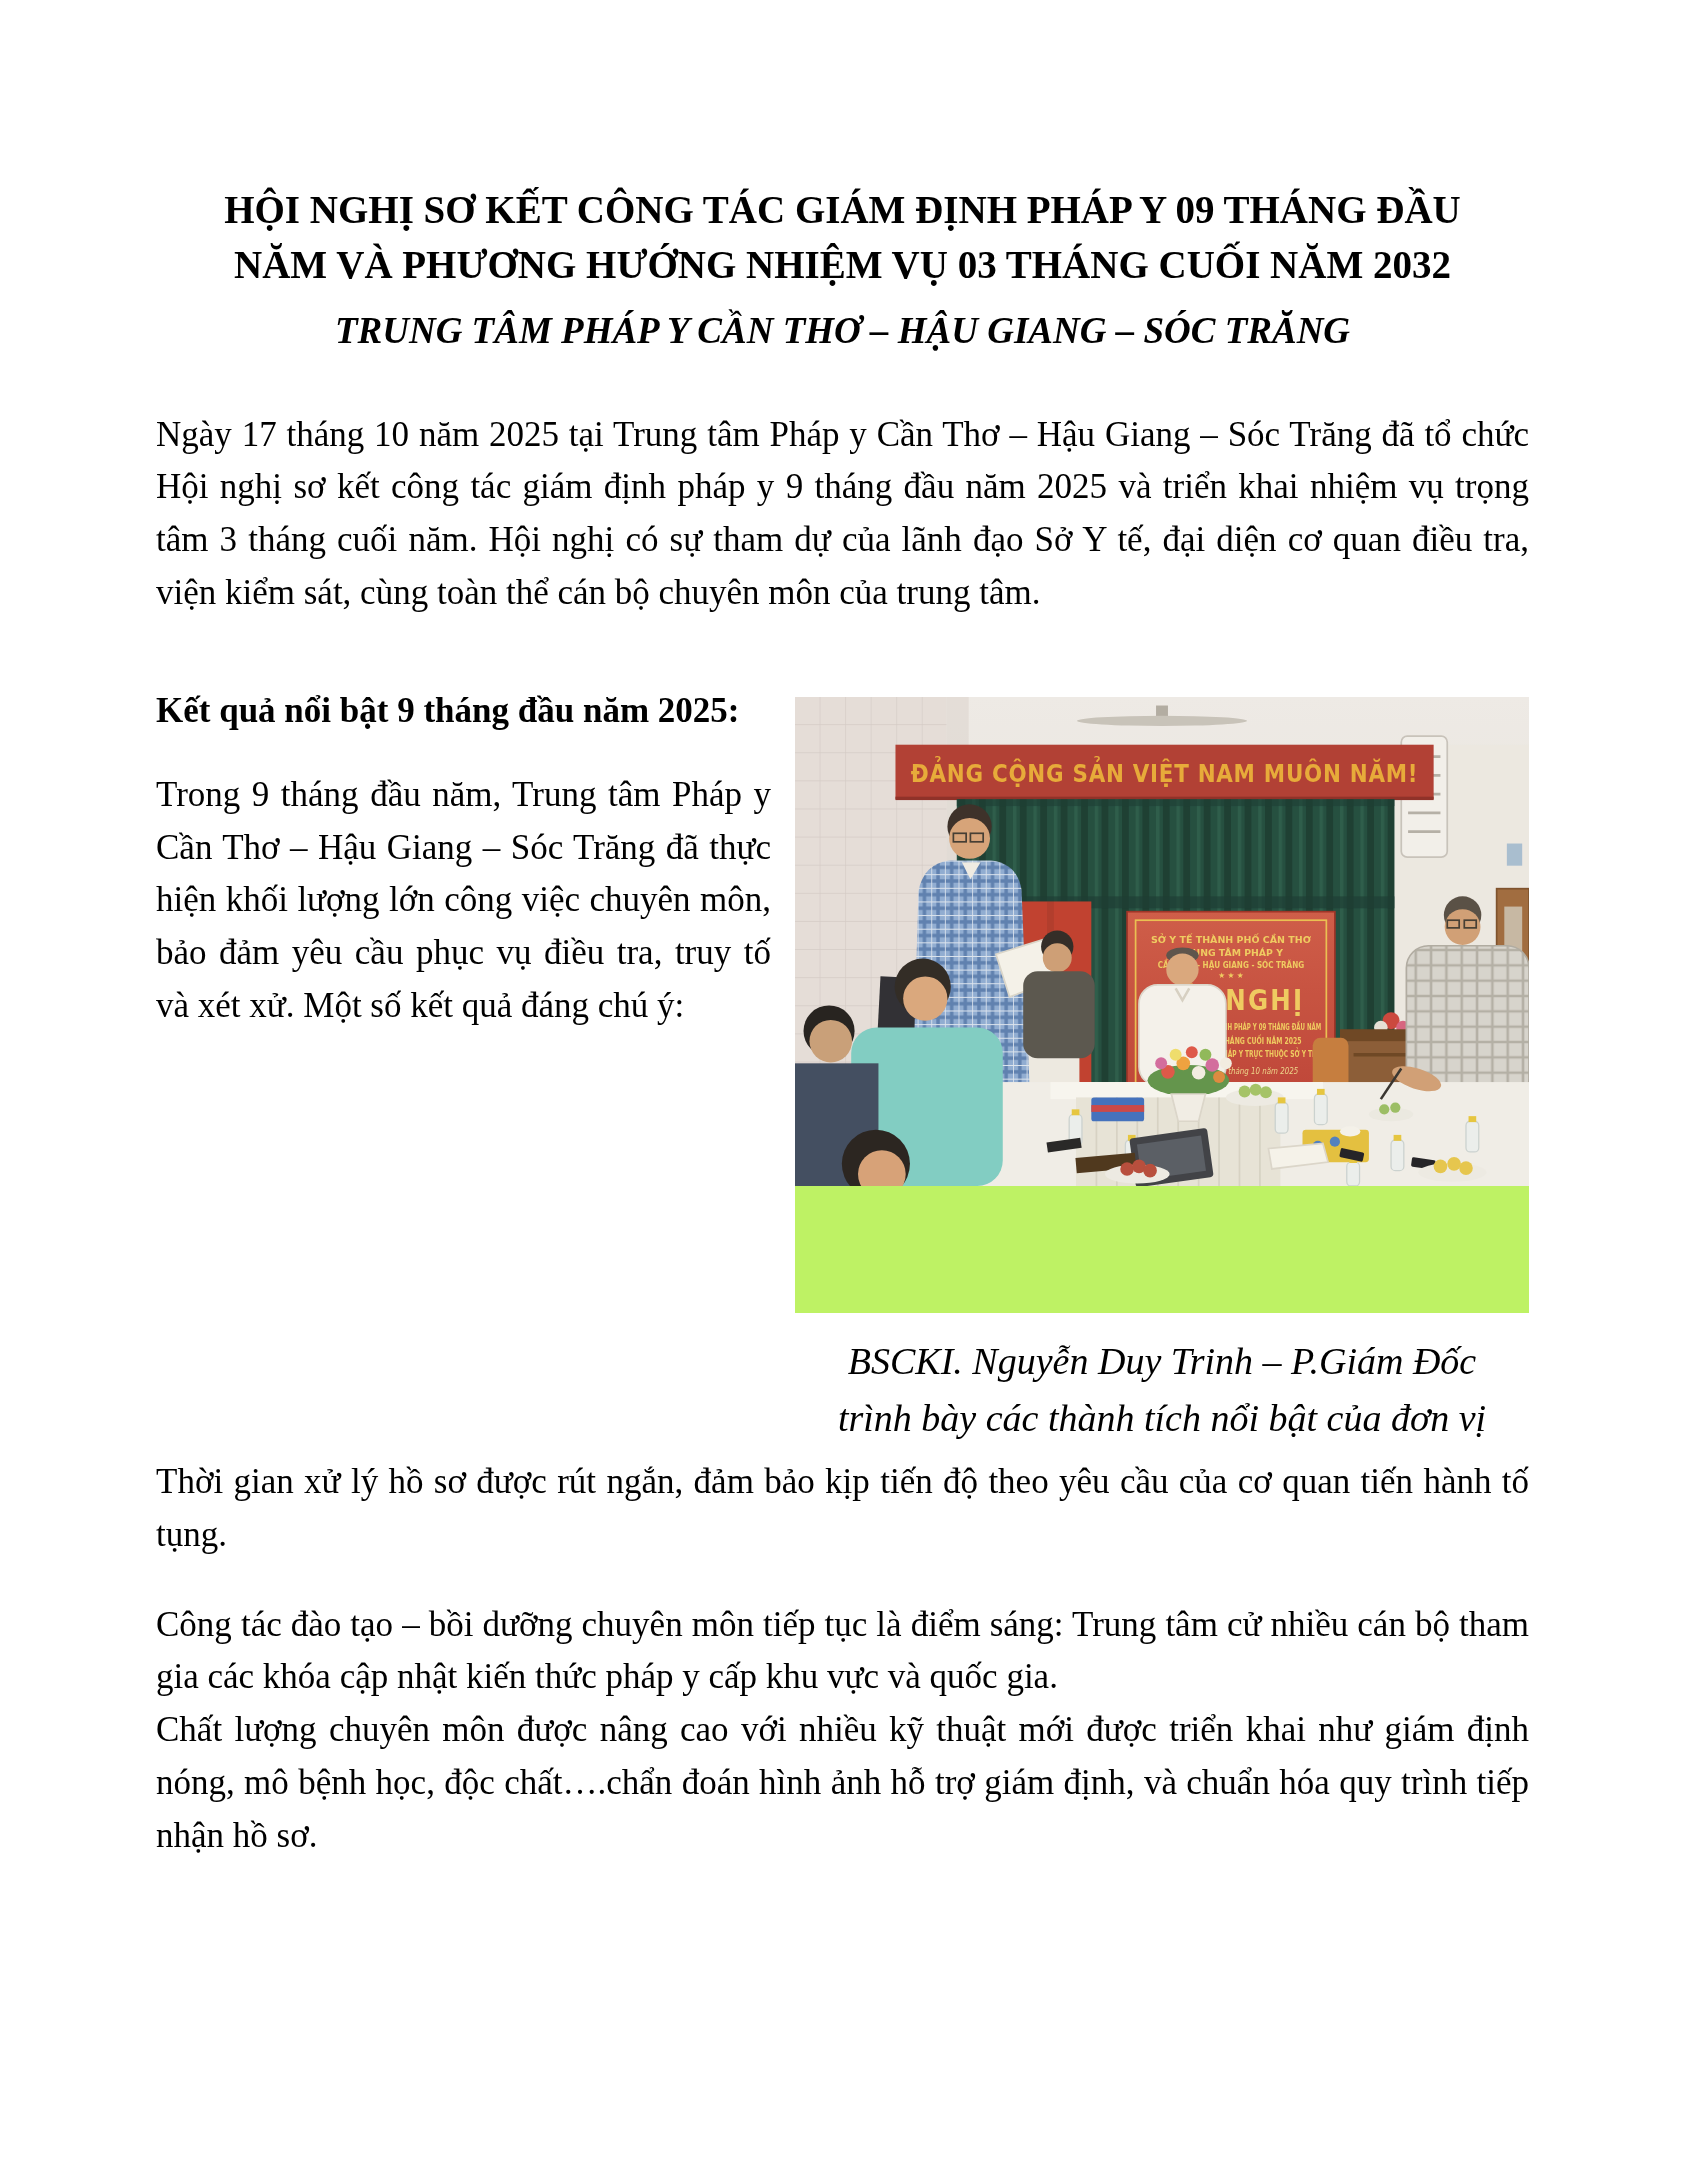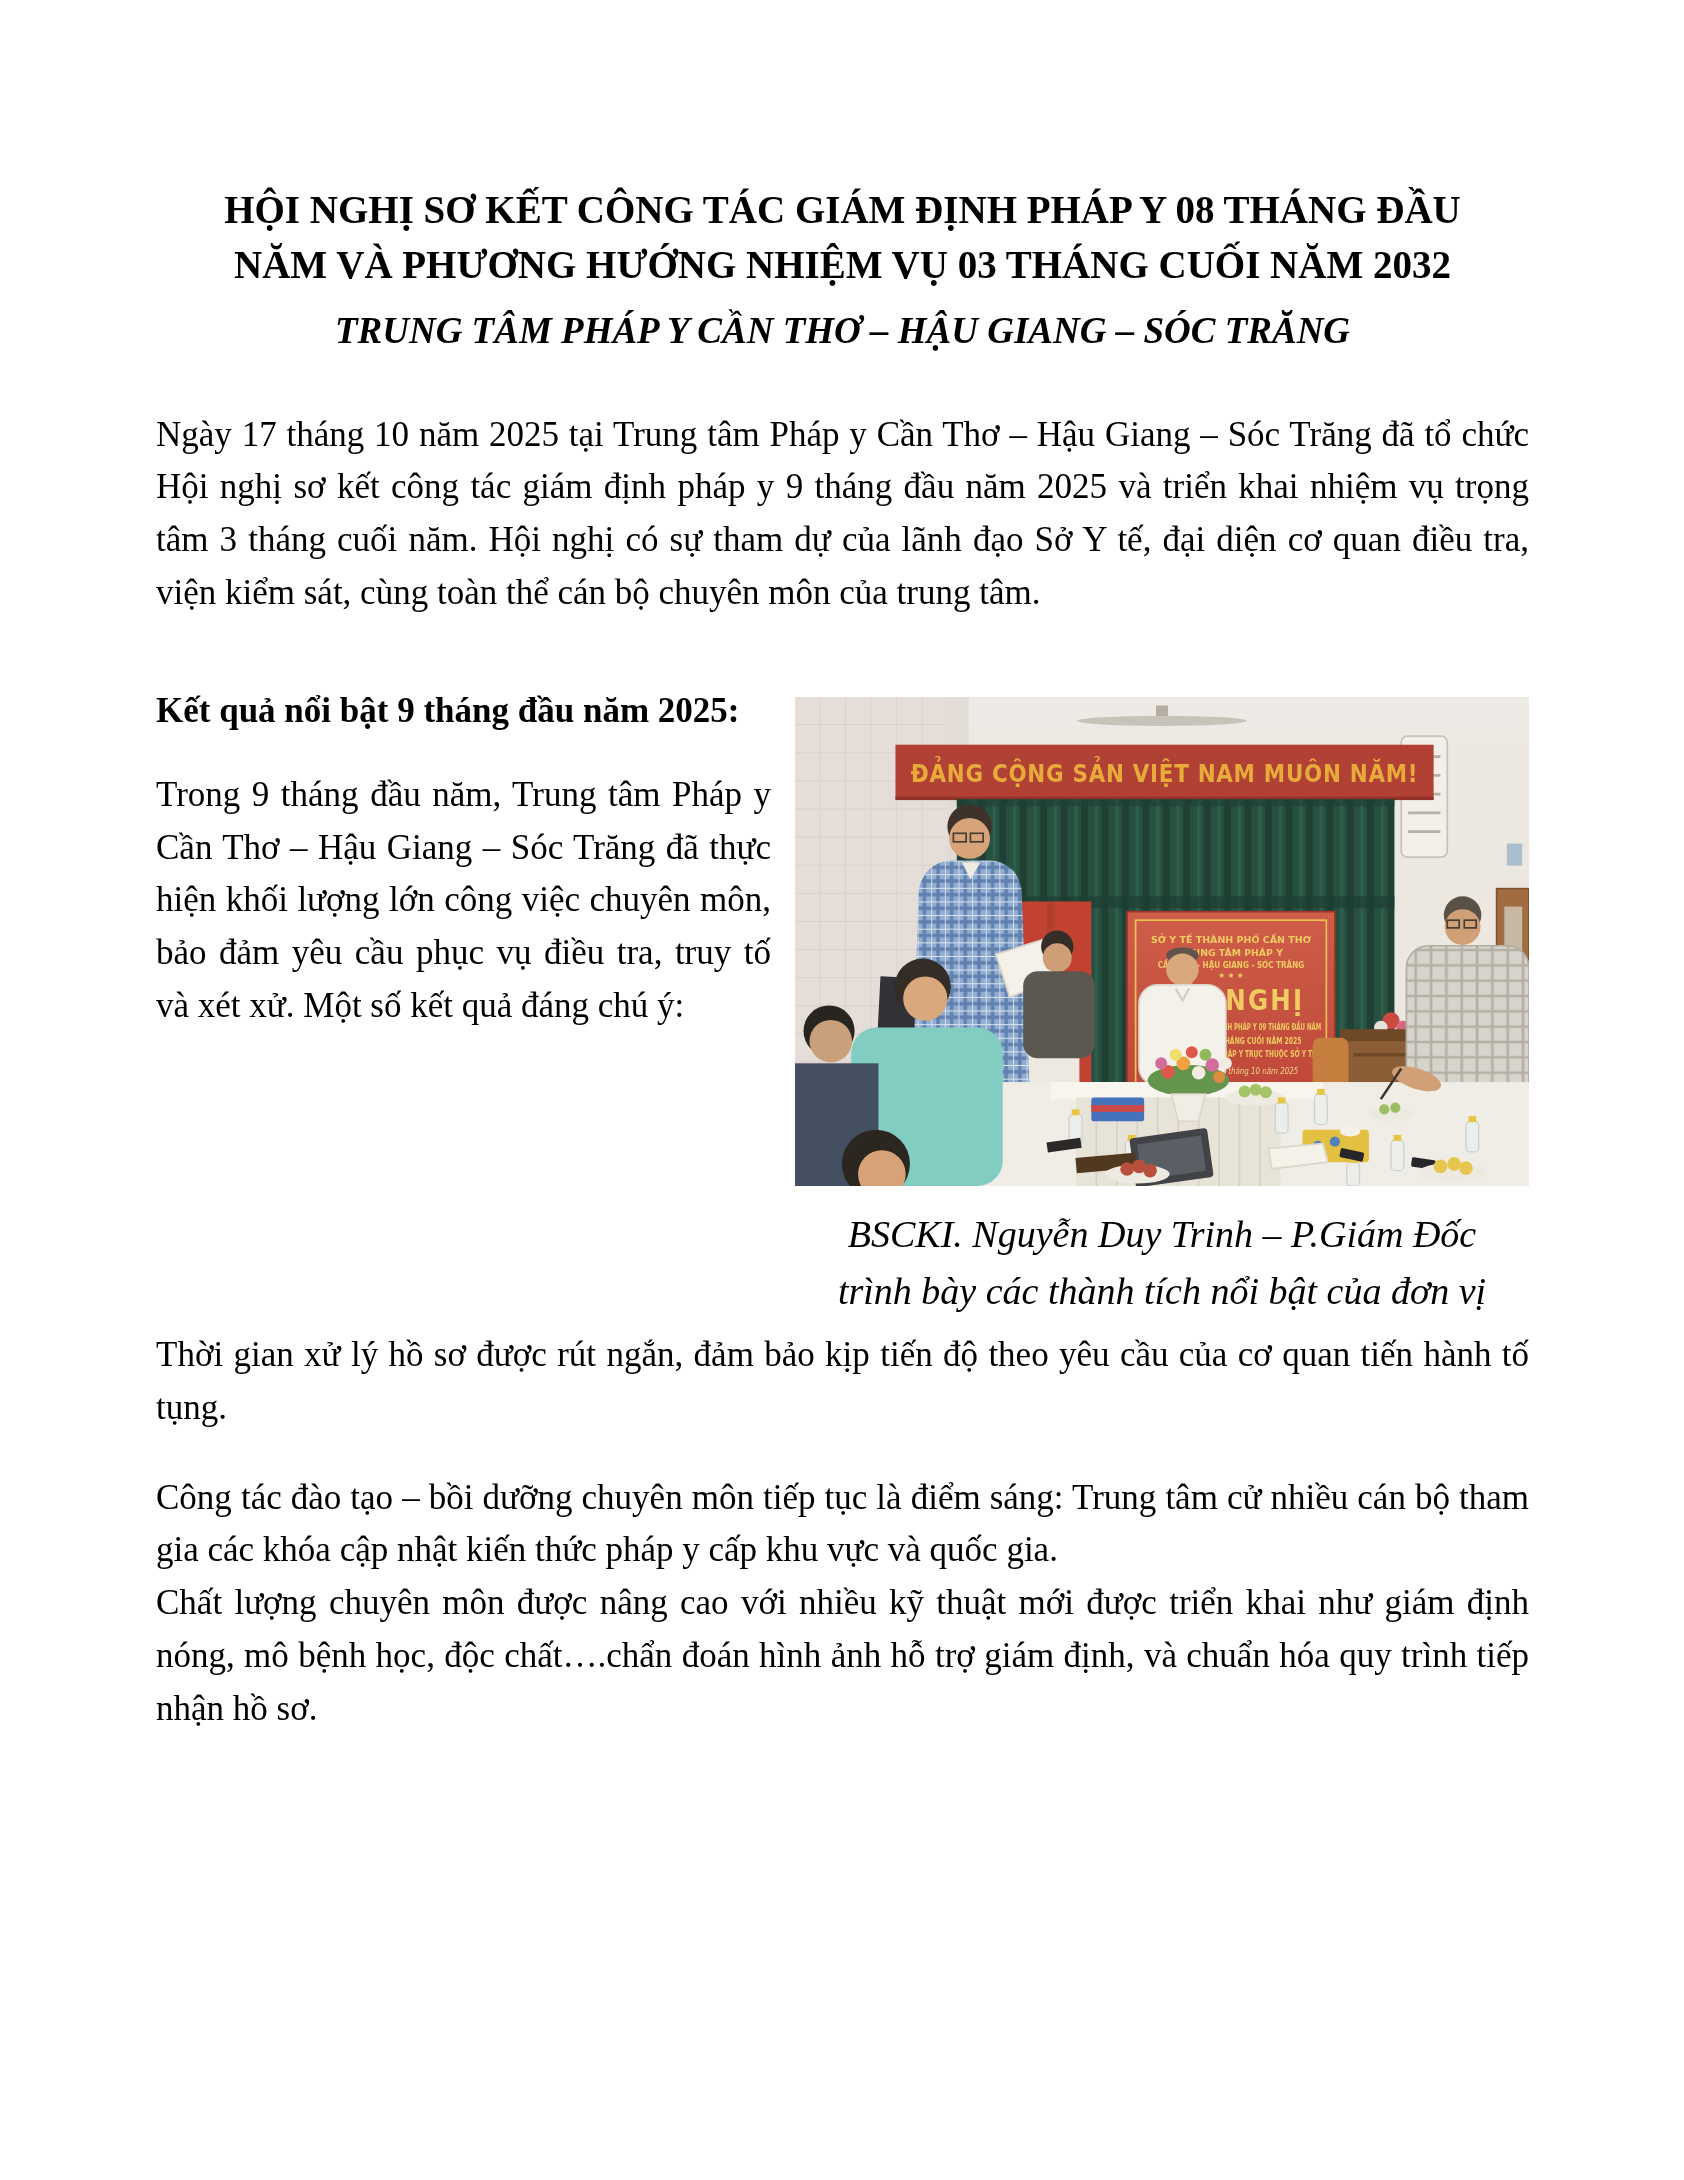--- a/index.html
+++ b/index.html
@@ -37,23 +37,23 @@
     margin-bottom:37px;
   }
   .intro { margin-top:52px; }
   .results-section { margin-top:65px; }
   .photo-figure {
     float:right;
     width:734px;
     margin:12px 0 8.5px 24px;
   }
   .photo-frame {
-    width:734px; height:489px;
+    width:734px; height:616px;
     overflow:hidden;
-    background:#a3a3a3;
+    background:#bef264;
   }
   .photo-frame svg { display:block; width:734px; height:489px; }
   .photo-caption {
     font-style:italic;
     font-size:38px;
     line-height:1.5;
     text-align:center;
     margin-top:20.4px;
     padding:0 34px;
   }
@@ -66,21 +66,21 @@
   }
   .full-after-figure { clear:both; }
   .last-para { margin-bottom:0; }
 </style>
 </head>
 <body>
 
 <div class="page">
 
   <h1 class="title">
-    <div>HỘI NGHỊ SƠ KẾT CÔNG TÁC GIÁM ĐỊNH PHÁP Y 08 THÁNG ĐẦU</div>
+    <div>HỘI NGHỊ SƠ KẾT CÔNG TÁC GIÁM ĐỊNH PHÁP Y 09 THÁNG ĐẦU</div>
     <div>NĂM VÀ PHƯƠNG HƯỚNG NHIỆM VỤ 03 THÁNG CUỐI NĂM 2032</div>
   </h1>
 
   <h2 class="subtitle">TRUNG TÂM PHÁP Y CẦN THƠ – HẬU GIANG – SÓC TRĂNG</h2>
 
   <p class="doc-para intro">Ngày 17 tháng 10 năm 2025 tại Trung tâm Pháp y Cần Thơ – Hậu Giang – Sóc Trăng đã tổ chức Hội nghị sơ kết công tác giám định pháp y 9 tháng đầu năm 2025 và triển khai nhiệm vụ trọng tâm 3 tháng cuối năm. Hội nghị có sự tham dự của lãnh đạo Sở Y tế, đại diện cơ quan điều tra, viện kiểm sát, cùng toàn thể cán bộ chuyên môn của trung tâm.</p>
 
   <div class="results-section">
 
     <figure class="photo-figure">

